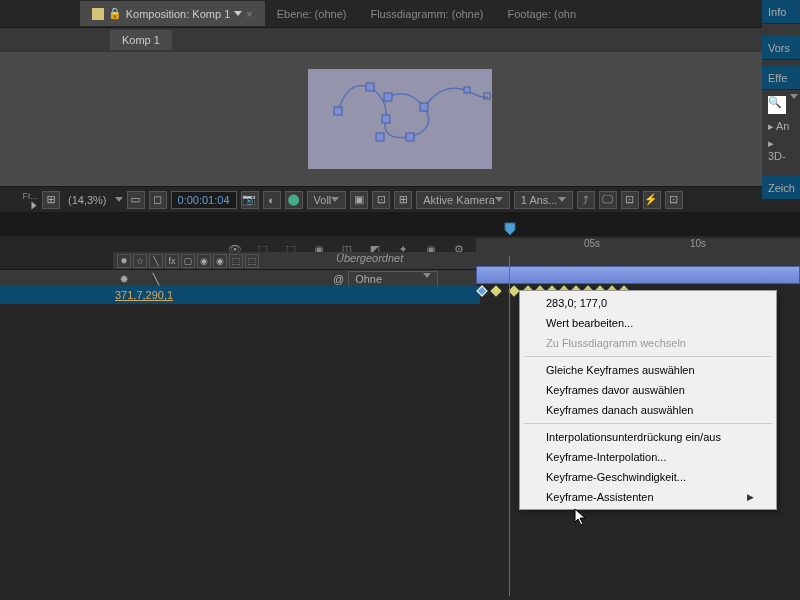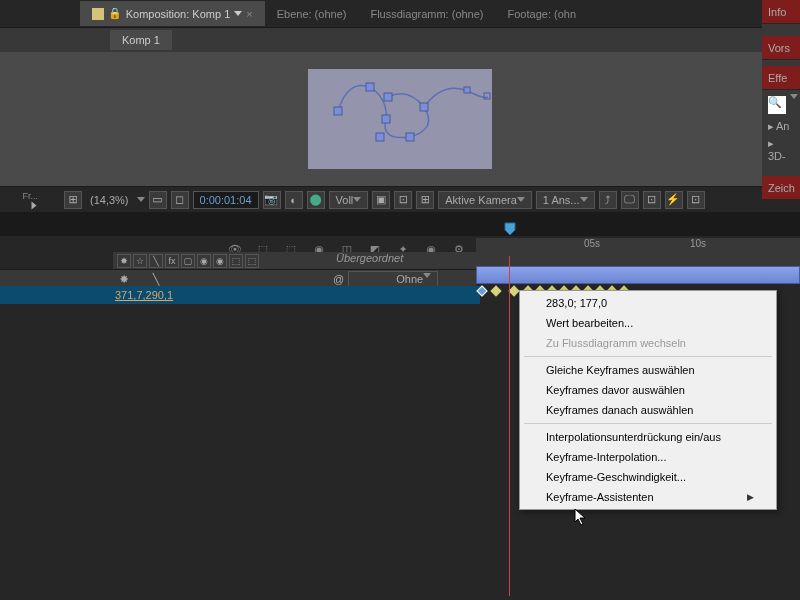--- a/index.html
+++ b/index.html
@@ -26,29 +26,29 @@
 .th-parent { position: absolute; left: 336px; color: #999; font-style: italic; }
 .timeline-ruler { position: absolute; left: 476px; right: 0; height: 18px; top: 238px; background: #383838; }
 .ruler-mark { position: absolute; color: #999; font-size: 10px; }
 .playhead { position: absolute; left: 504px; top: 222px; width: 12px; height: 14px; }
 .playhead svg { width: 100%; height: 100%; }
 .playhead-line { position: absolute; left: 509px; top: 256px; width: 1px; height: 340px; background: #c44; z-index: 1; }
 .layer-row { display: flex; height: 18px; align-items: center; }
 .lr-left { width: 113px; display: flex; padding-left: 60px; align-items: center; }
 .lr-icons { width: 220px; }
 .lr-parent { width: 140px; display: flex; align-items: center; gap: 4px; }
-.parent-dd { background: #3a3a3a; border: 1px solid #555; padding: 1px 6px; width: 90px; display: inline-flex; justify-content: flex-end; }
+.parent-dd { background: #3a3a3a; border: 1px solid #555; padding: 1px 6px; width: 90px; display: inline-flex; justify-content: space-between; }
 .layer-bar { position: absolute; left: 476px; right: 0; height: 18px; top: 266px; background: linear-gradient(#8ba3e8, #6a85d4); border: 1px solid #4a5a9a; }
 .prop-row { display: flex; height: 18px; align-items: center; }
 .prop-value { color: #d4a86a; text-decoration: underline; margin-left: 115px; }
 .keyframe-track { position: absolute; left: 476px; right: 0; top: 284px; height: 18px; }
 .kf { position: absolute; width: 8px; height: 8px; background: #d4d47a; transform: rotate(45deg); top: 3px; }
 .kf.sel { background: #6a9fd4; border: 1px solid #fff; }
 .right-panel { position: absolute; right: 0; top: 0; width: 38px; background: #383838; height: 200px; }
-.rp-tab { height: 24px; display: flex; align-items: center; padding: 0 6px; color: #aaa; border-bottom: 1px solid #262626; background: #7f1d1d; margin-bottom: 2px; }
+.rp-tab { height: 24px; display: flex; align-items: center; padding: 0 6px; color: #aaa; border-bottom: 1px solid #262626; background: #0c4a6e; margin-bottom: 2px; }
 .rp-search { width: 26px; height: 18px; background: #fff; margin: 2px 4px; }
 .context-menu { position: absolute; left: 519px; top: 290px; width: 258px; background: #f0f0f0; border: 1px solid #999; box-shadow: 2px 2px 6px rgba(0,0,0,0.4); z-index: 10; padding: 2px; }
 .cm-item { padding: 4px 20px 4px 24px; color: #000; cursor: default; display: flex; justify-content: space-between; align-items: center; }
 .cm-item.disabled { color: #999; }
 .cm-item.highlighted { background: #cce4f7; }
 .cm-sep { height: 1px; background: #ccc; margin: 3px 2px; }
 .cm-arrow { font-size: 9px; color: #333; }
 .cursor { position: absolute; left: 574px; top: 508px; z-index: 20; pointer-events: none; }
 .tri { width: 0; height: 0; border-left: 4px solid transparent; border-right: 4px solid transparent; border-top: 5px solid #888; display: inline-block; }
 .color-chip { width: 12px; height: 12px; background: #d4c47a; display: inline-block; }
@@ -93,21 +93,21 @@
       <rect x="98" y="64" width="8" height="8" fill="#7a8fd8" stroke="#4a5a9a"></rect>
       <rect x="112" y="34" width="8" height="8" fill="#7a8fd8" stroke="#4a5a9a"></rect>
       <rect x="76" y="24" width="8" height="8" fill="#7a8fd8" stroke="#4a5a9a"></rect>
       <rect x="156" y="18" width="6" height="6" fill="#7a8fd8" stroke="#4a5a9a"></rect>
       <rect x="176" y="24" width="6" height="6" fill="none" stroke="#4a5a9a"></rect>
     </svg>
   </div>
 </div>
 
 <div class="viewer-bar">
-  <div style="width:32px;display:flex;flex-direction:column;align-items:flex-end;gap:2px;margin-right:22px">
+  <div style="width:32px;display:flex;flex-direction:column;align-items:flex-end;gap:2px;margin-right:0">
     <span style="font-size:9px;color:#888">Fr...</span>
     <span class="tri" style="transform:rotate(-90deg);border-top-color:#aaa"></span>
   </div>
   <span class="vb-btn">⊞</span>
   <span class="vb-detail">(14,3%)</span>
   <span class="tri"></span>
   <span class="vb-btn">▭</span>
   <span class="vb-btn">◻</span>
   <span class="vb-time">0:00:01:04</span>
   <span class="vb-btn">📷</span>

